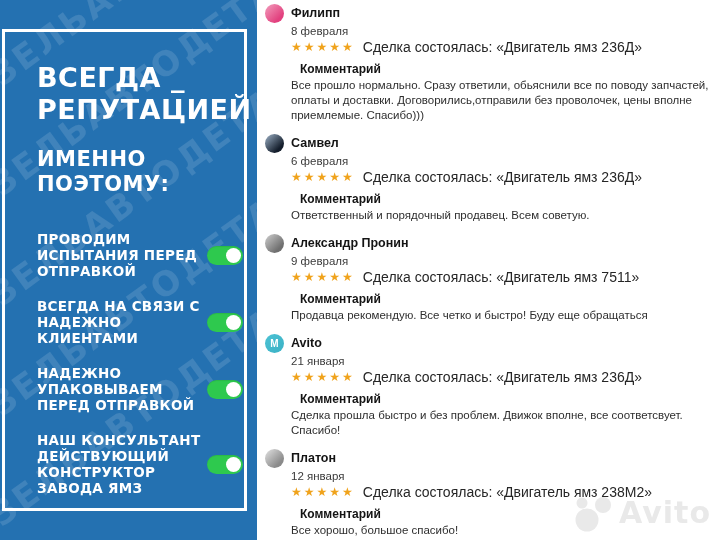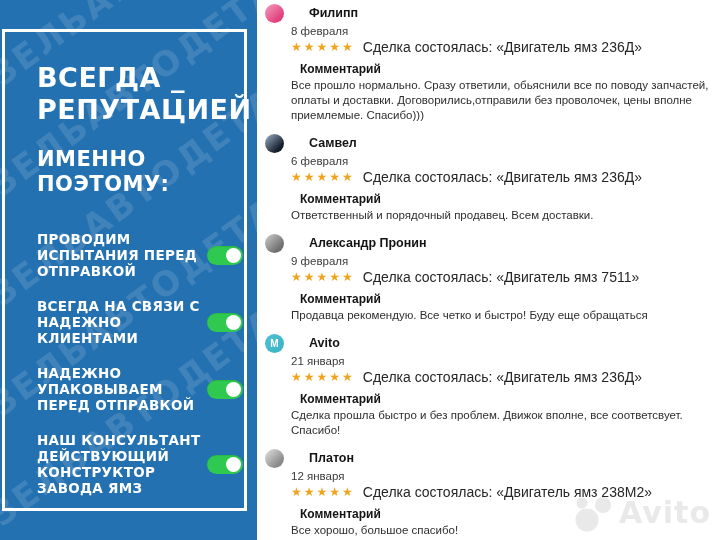--- a/index.html
+++ b/index.html
@@ -55,21 +55,21 @@
     position: absolute; right: 2px; top: 2px; width: 15px; height: 15px;
     border-radius: 50%; background: #ffffff;
   }
 
   
   .reviews {
     position: absolute; left: 257px; top: 0; right: 0; bottom: 0;
     padding: 3px 6px 0 8px; background: #ffffff;
   }
   .review { margin-bottom: 10px; }
-  .review-head { display: flex; align-items: center; gap: 25px; height: 20px; }
+  .review-head { display: flex; align-items: center; gap: 7px; height: 20px; }
   .avatar {
     width: 19px; height: 19px; border-radius: 50%; flex-shrink: 0;
     color: #ffffff; font-size: 10px; font-weight: bold;
     display: flex; align-items: center; justify-content: center;
   }
   .review-name { font-size: 12.5px; font-weight: bold; color: #141414; }
   .review-body { margin-left: 26px; }
   .review-date { font-size: 11.5px; color: #3a3a3a; line-height: 14px; margin-top: 1px; }
   .stars-row { display: flex; align-items: center; gap: 8px; line-height: 17px; margin-top: 1px; }
   .stars { color: #f0a31c; font-size: 12px; letter-spacing: 2px; }
@@ -164,21 +164,21 @@
         <div class="avatar" style="background: linear-gradient(135deg, rgb(159, 179, 200) 0%, rgb(19, 29, 43) 75%);"></div>
         <div class="review-name">Самвел</div>
       </div>
       <div class="review-body">
         <div class="review-date">6 февраля</div>
         <div class="stars-row">
           <span class="stars">★★★★★</span>
           <span class="deal">Сделка состоялась: «Двигатель ямз 236Д»</span>
         </div>
         <div class="comment-label">Комментарий</div>
-        <div class="comment">Ответственный и порядочный продавец. Всем доставки.</div>
+        <div class="comment">Ответственный и порядочный продавец. Всем советую.</div>
       </div>
     </article>
 
     <article class="review">
       <div class="review-head">
         <div class="avatar" style="background: linear-gradient(135deg, rgb(207, 207, 207) 0%, rgb(111, 111, 111) 75%);"></div>
         <div class="review-name">Александр Пронин</div>
       </div>
       <div class="review-body">
         <div class="review-date">9 февраля</div>

